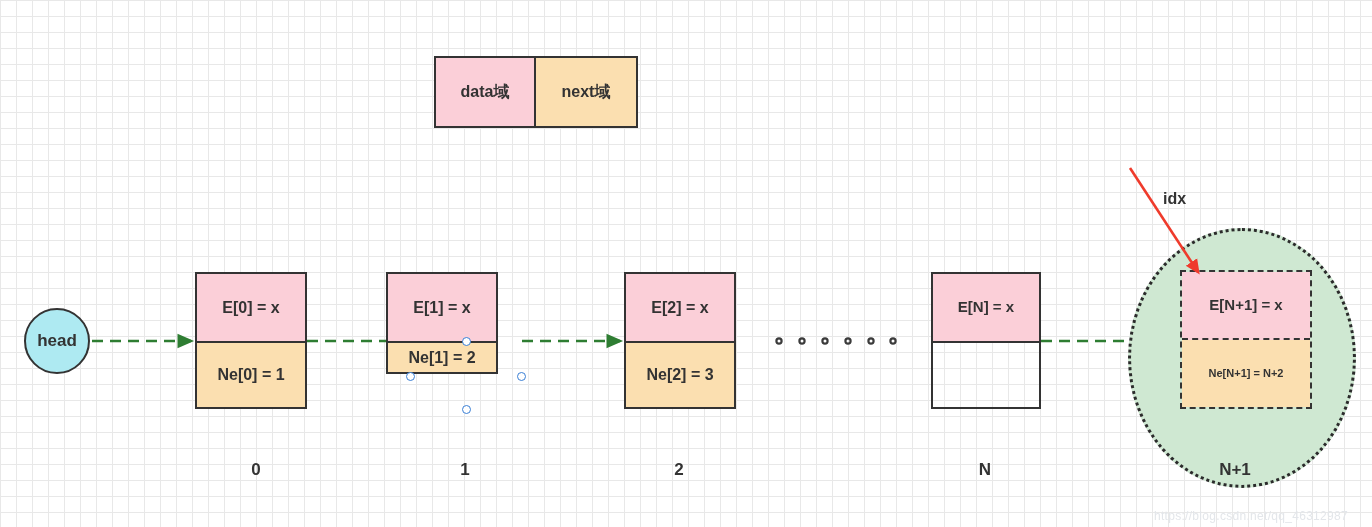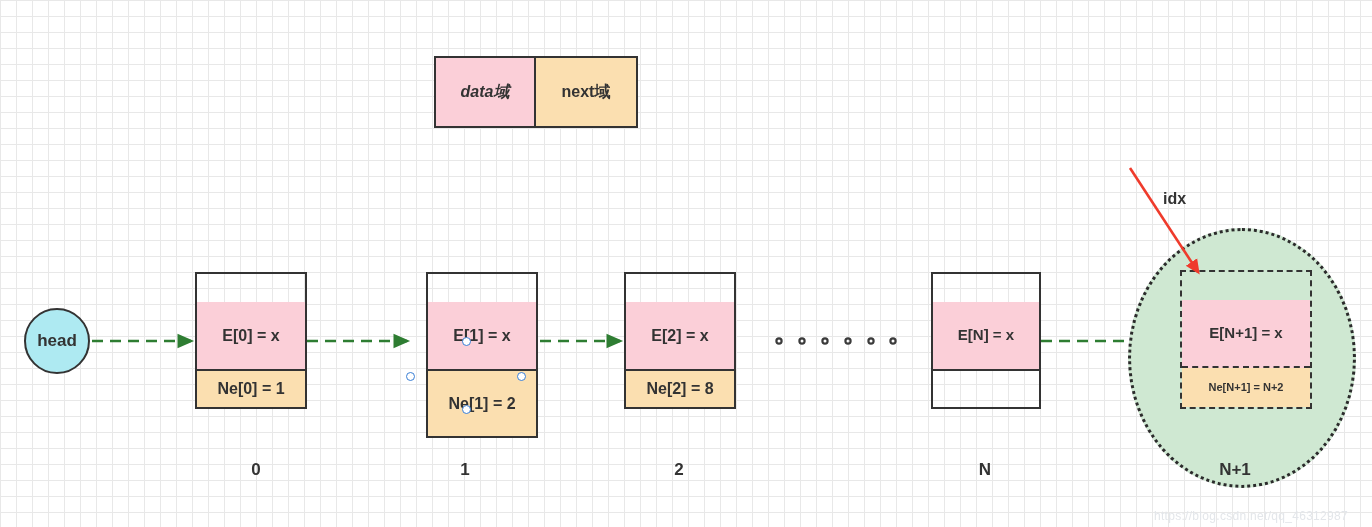--- a/index.html
+++ b/index.html
@@ -48,21 +48,21 @@
   .legend-cell {
     flex: 1 1 50%;
     display: flex;
     align-items: center;
     justify-content: center;
     font-size: 16px;
     font-weight: bold;
     color: #333333;
     box-sizing: border-box;
   }
-  .legend-cell.data { background: #fbcfd8; border-right: 2.5px solid #333333; font-style: italic; }
+  .legend-cell.data { background: #fbcfd8; border-right: 2.5px solid #333333; }
   .legend-cell.next { background: #fbdfb0; }
 
   
   .head-node {
     position: absolute;
     left: 24px;
     top: 308px;
     width: 66px;
     height: 66px;
     border-radius: 50%;
@@ -91,21 +91,20 @@
     justify-content: center;
     text-align: center;
     font-weight: bold;
     color: #333333;
     box-sizing: border-box;
     line-height: 1.25;
   }
   .node .cell.data {
     background: #fbcfd8;
     border-bottom: 2.5px solid #333333;
-    margin-top: 28px;
   }
   .node .cell.next {
     background: #fbdfb0;
     text-align: right;
   }
   .node.dashed {
     border: 2.5px dashed #333333;
   }
   .node.dashed .cell.data {
     border-bottom: 2.5px dashed #333333;
@@ -207,32 +206,32 @@
 
   <div class="head-node">
     <span>head</span>
   </div>
 
   <div class="node" style="left:195px; top:272px; width:112px; height:137px;">
     <div class="cell data" style="height:69px; font-size:16px;">E[0] = x</div>
     <div class="cell next" style="flex:1; font-size:16px;">Ne[0] = 1</div>
   </div>
 
-  <div class="node" style="left:426px; top:272px; width:112px; height:166px;">
+  <div class="node" style="left:386px; top:272px; width:112px; height:102px;">
     <div class="cell data" style="height:69px; font-size:16px;">E[1] = x</div>
     <div class="cell next" style="flex:1; font-size:16px;">Ne[1] = 2</div>
   </div>
   <div class="handle" style="left:462px; top:337px;"></div>
   <div class="handle" style="left:406px; top:372px;"></div>
   <div class="handle" style="left:517px; top:372px;"></div>
   <div class="handle" style="left:462px; top:405px;"></div>
 
   <div class="node" style="left:624px; top:272px; width:112px; height:137px;">
     <div class="cell data" style="height:69px; font-size:16px;">E[2] = x</div>
-    <div class="cell next" style="flex:1; font-size:16px;">Ne[2] = 8</div>
+    <div class="cell next" style="flex:1; font-size:16px;">Ne[2] = 3</div>
   </div>
 
   <div class="node" style="left:931px; top:272px; width:110px; height:137px;gap:48px;">
     <div class="cell data" style="height:69px; font-size:15px;">E[N] = x</div>
   </div>
 
   <div class="node dashed" style="left:1180px; top:270px; width:132px; height:139px;">
     <div class="cell data" style="height:68px; font-size:15px;">E[N+1] = x</div>
     <div class="cell next" style="flex:1; font-size:11px; padding:0 0;">Ne[N+1] = N+2</div>
   </div>

